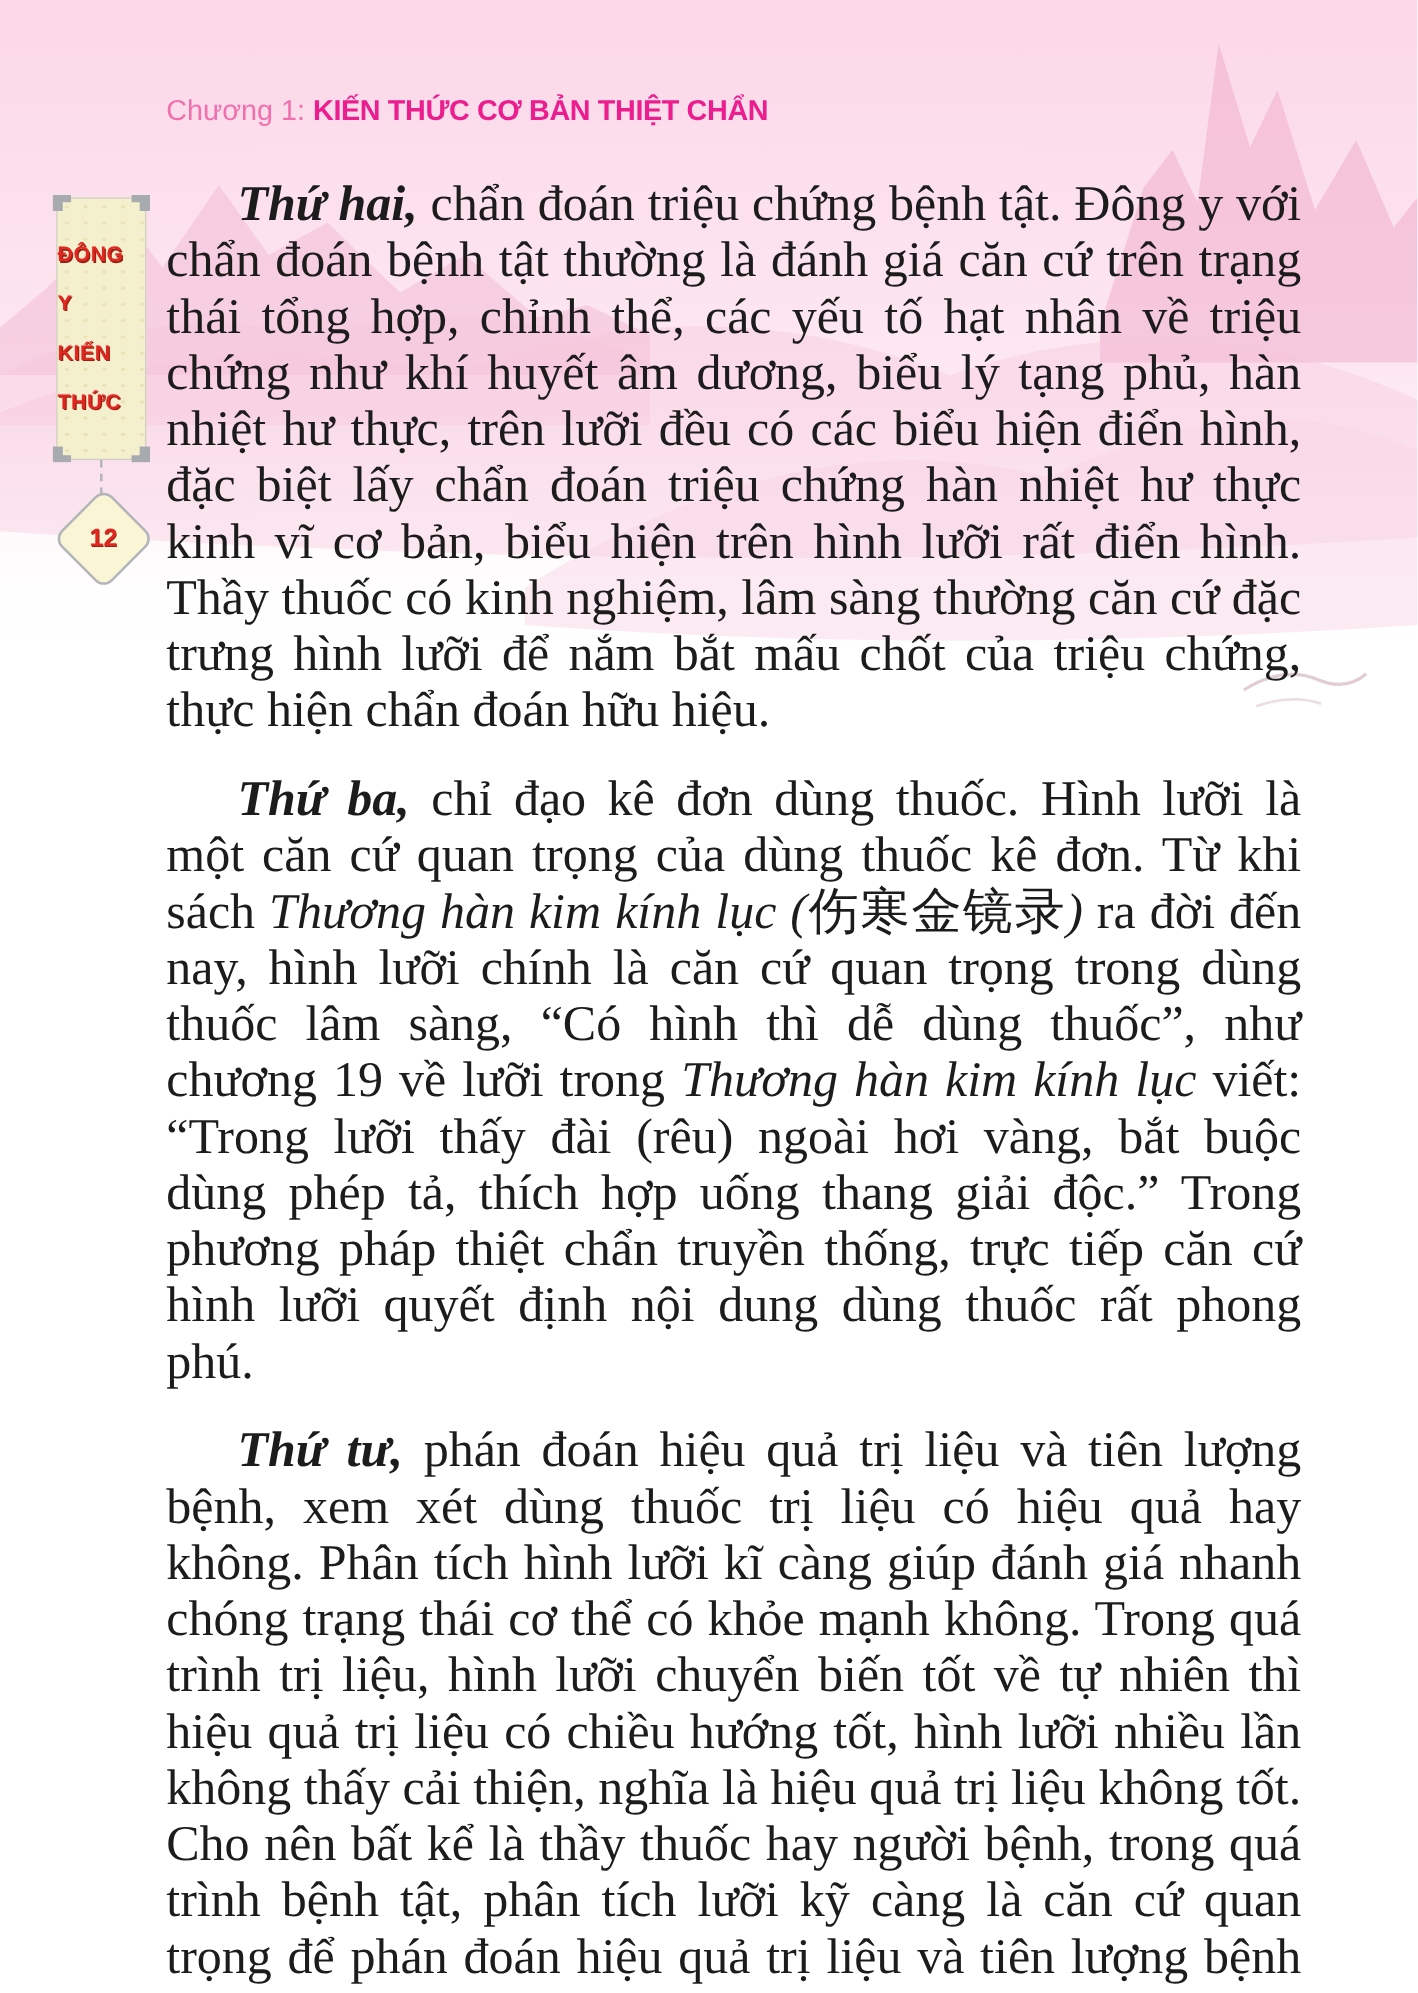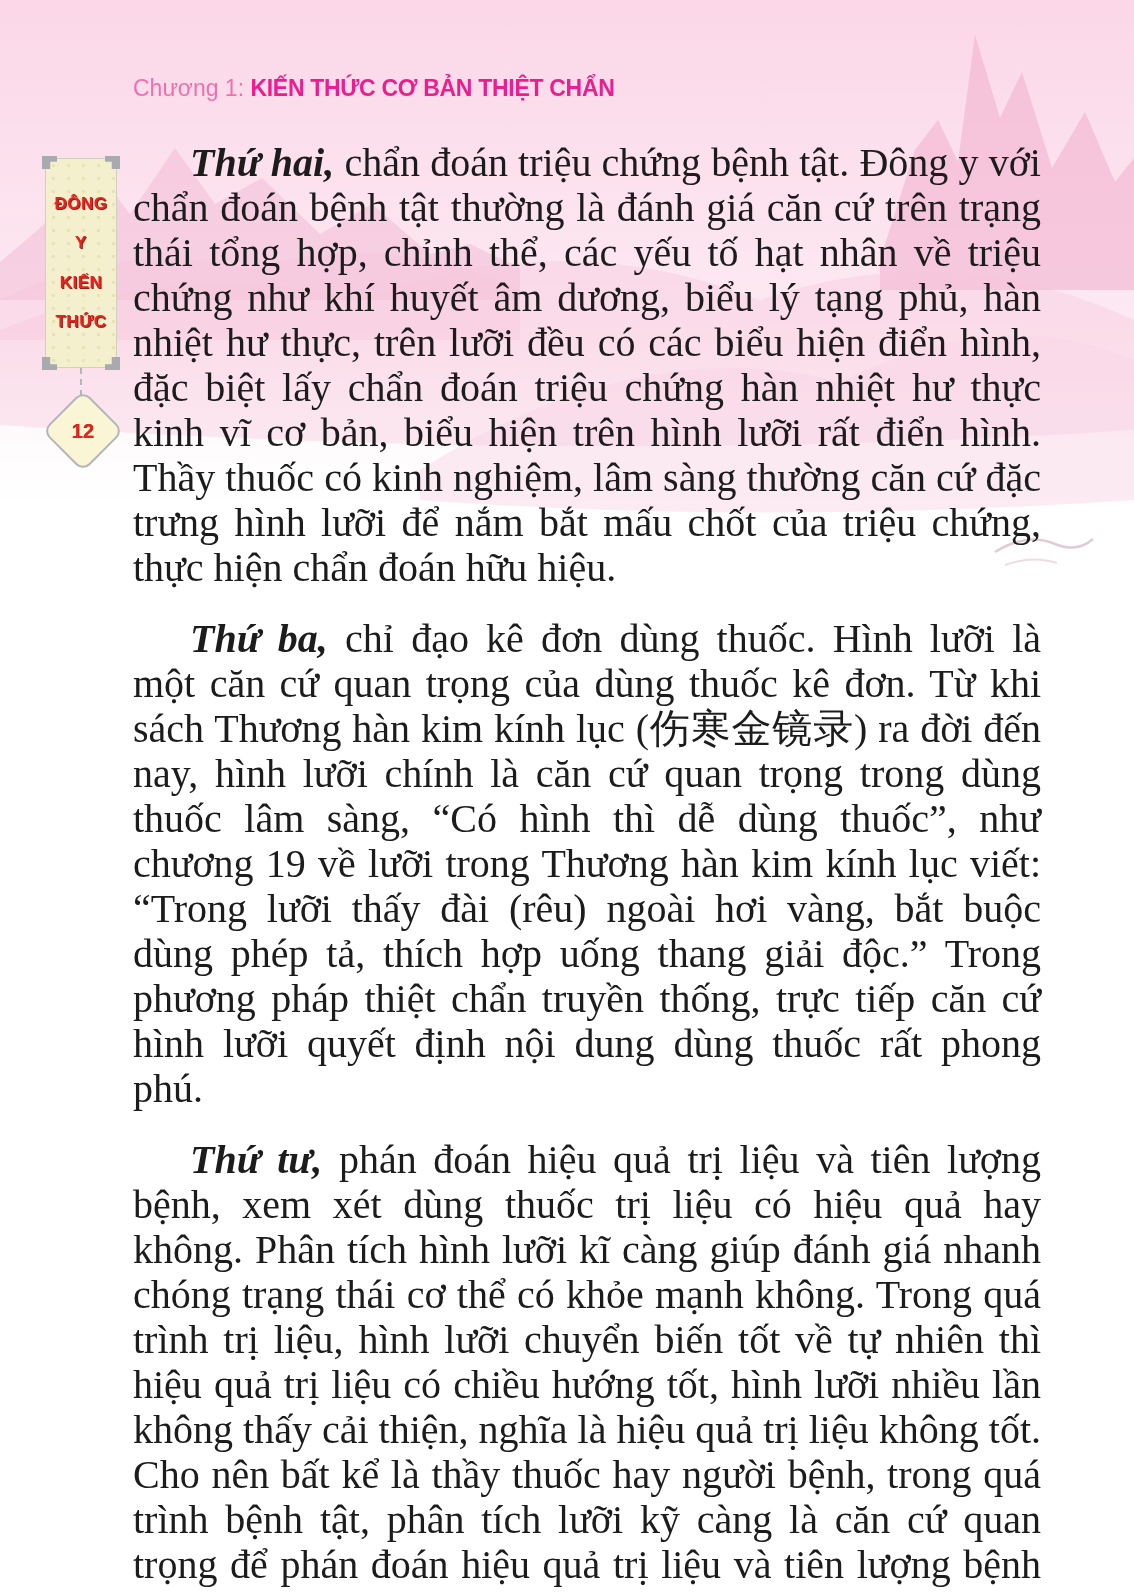--- a/index.html
+++ b/index.html
@@ -28,21 +28,21 @@
   .chapter-title{color:var(--header-title,#ec1d8e);font-weight:700;letter-spacing:-0.3px;}
 
   
   .sidebar{position:absolute;left:45px;top:158px;width:74px;z-index:2;}
   .badge{
     position:relative;width:72px;height:210px;
     background-color:#f4efcc;
     background-image:radial-gradient(#eae2b4 1.6px, rgba(0,0,0,0) 1.6px);
     background-size:15px 13px;
     border:1px solid #cfcfc4;
-    display:flex;flex-direction:column;align-items:center;justify-content:space-evenly;
+    display:flex;flex-direction:column;justify-content:space-evenly;
     padding:16px 0;box-sizing:border-box;
   }
   .corner{
     position:absolute;width:15px;height:13px;background:#a7aaae;
   }
   .corner.tl{top:-3px;left:-4px;clip-path:polygon(0 0,100% 0,100% 45%,55% 45%,55% 100%,0 100%);}
   .corner.tr{top:-3px;right:-4px;clip-path:polygon(0 0,100% 0,100% 100%,45% 100%,45% 45%,0 45%);}
   .corner.bl{bottom:-3px;left:-4px;clip-path:polygon(0 0,55% 0,55% 55%,100% 55%,100% 100%,0 100%);}
   .corner.br{bottom:-3px;right:-4px;clip-path:polygon(45% 0,100% 0,100% 100%,0 100%,0 55%,45% 55%);}
   .badge-word{
@@ -70,21 +70,21 @@
 
   
   .body-text{
     position:absolute;left:133px;top:140px;width:908px;z-index:1;
     color:#1c1c1c;
     font-size:40px;line-height:45px;
     text-align:justify;
   }
   .para{margin:0 0 26px 0;text-indent:57px;}
   .run-bi{font-weight:700;font-style:italic;}
-  .run-i{}
+  .run-i{font-style:italic;}
 </style>
 </head>
 <body>
 
 <div class="page">
 
   <svg class="art" viewBox="0 0 1134 600" xmlns="http://www.w3.org/2000/svg" aria-hidden="true">
     <defs>
       <linearGradient id="wash" x1="0" y1="0" x2="0" y2="1">
         <stop offset="0" stop-color="#fbd7e7"></stop>

